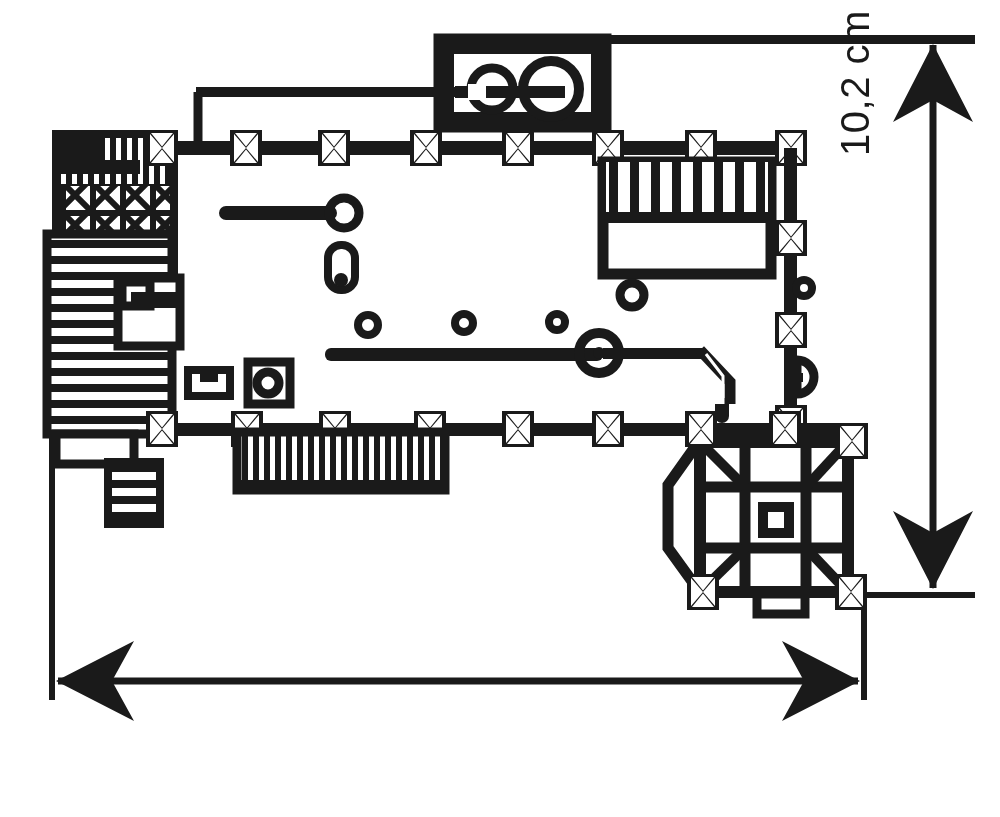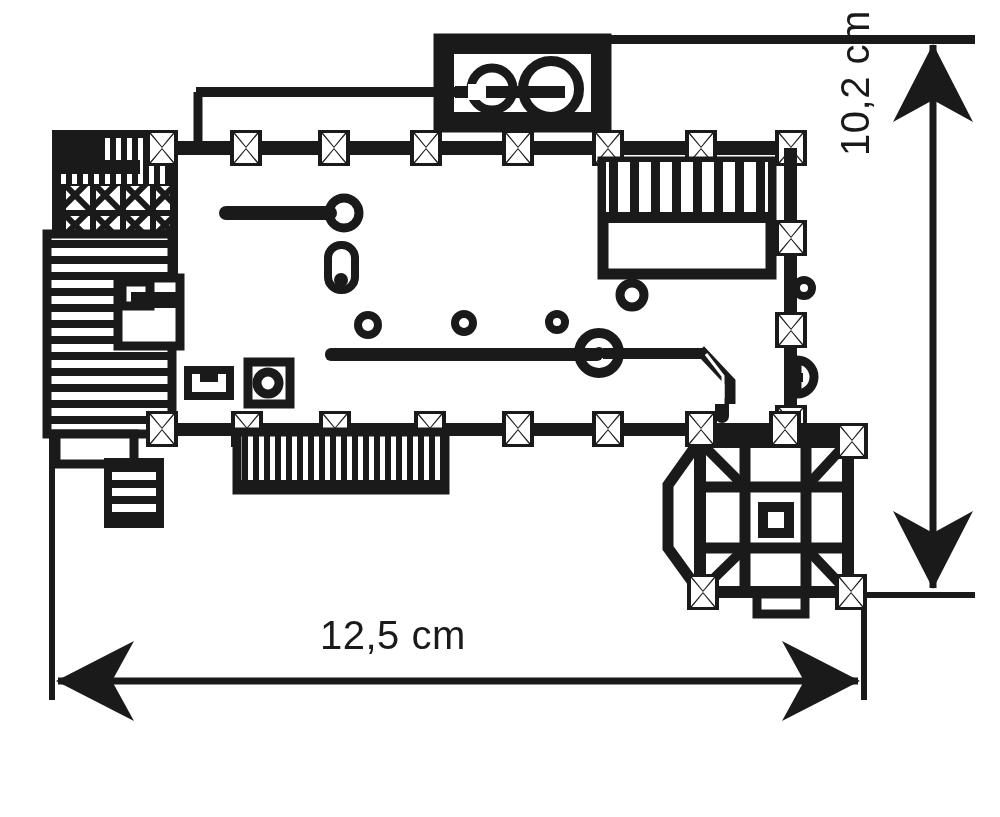--- a/index.html
+++ b/index.html
@@ -263,17 +263,16 @@
       <use href="#pier" x="851" y="592"></use>
 
       <rect x="757" y="594" width="48" height="20" fill="none" stroke="#1a1a1a" stroke-width="9"></rect>
 
       <circle cx="722" cy="416" r="7" fill="#1a1a1a"></circle>
       <rect x="715" y="404" width="14" height="12" fill="#1a1a1a"></rect>
     </g>
 
   </svg>
 
-  <div class="dim-text" id="dim-width-label">12,5 cm</div>
 
   <div class="dim-text" id="dim-height-label">10,2 cm</div>
 
 </div>
 
 </body></html>

